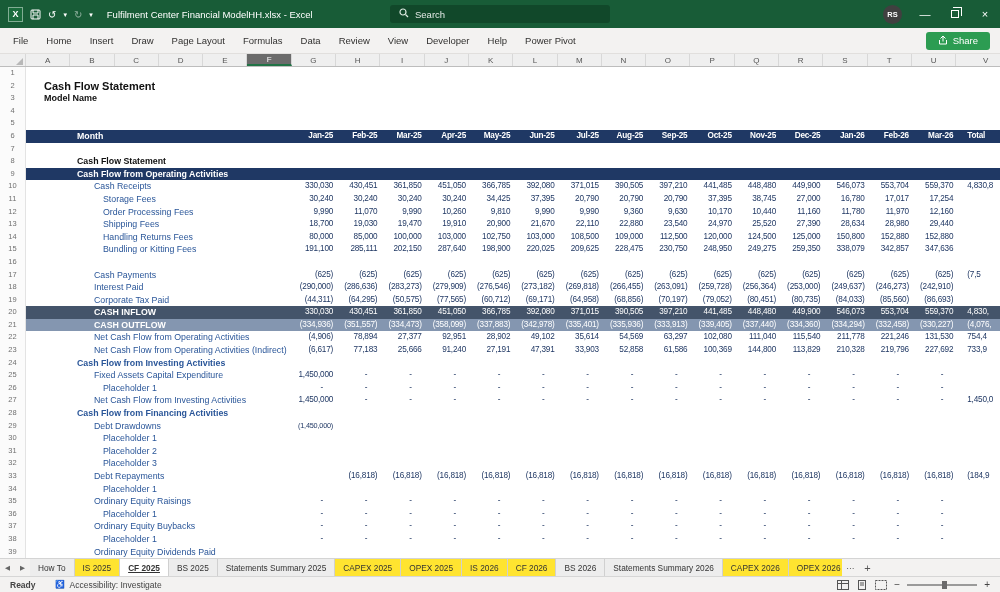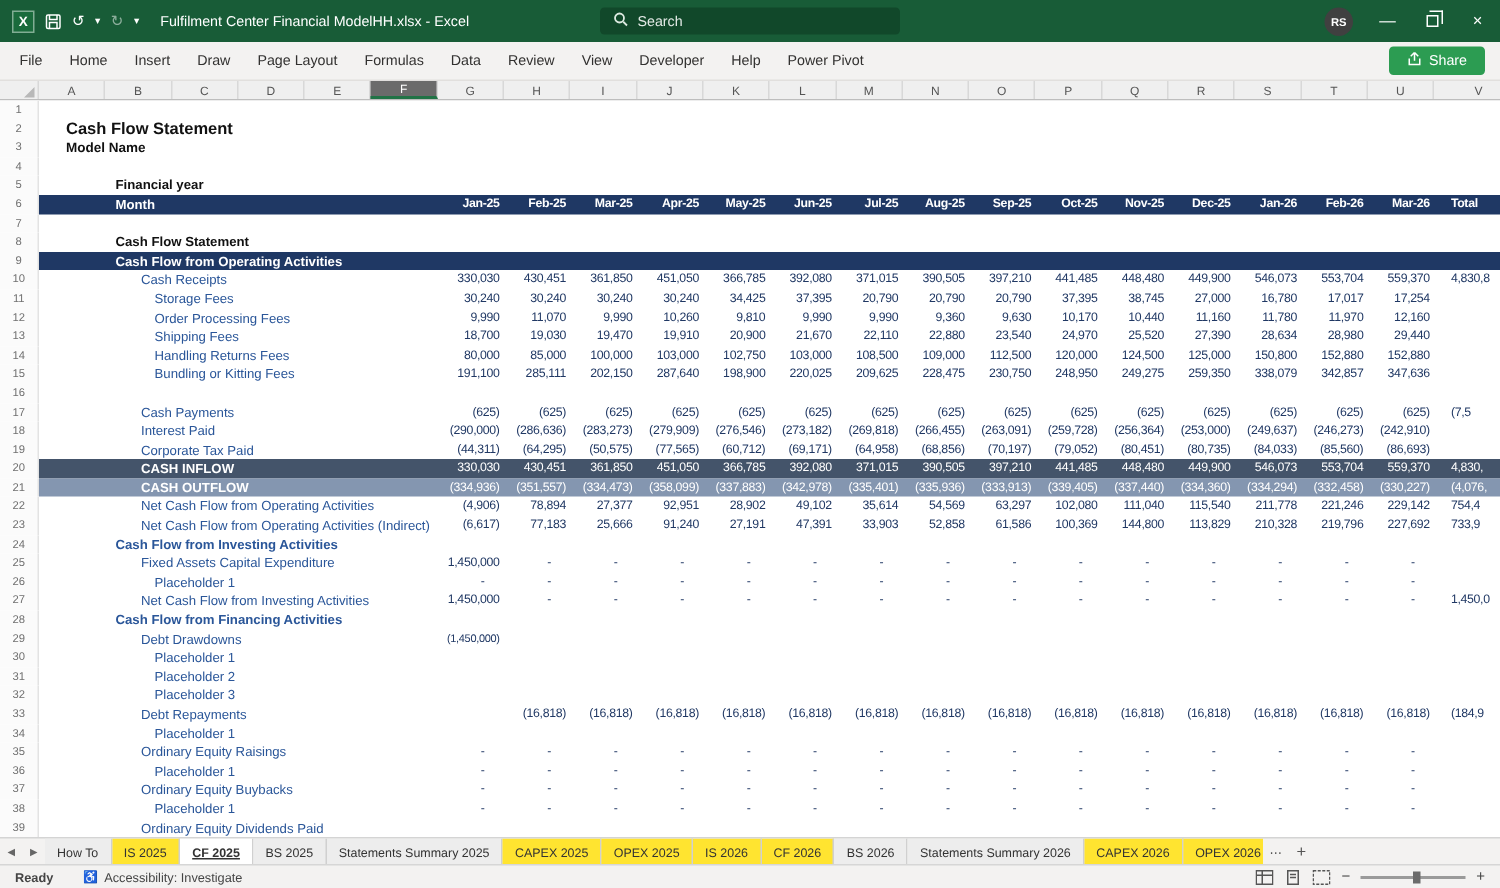--- a/index.html
+++ b/index.html
@@ -8,21 +8,21 @@
   .app { position:relative; width:1000px; height:592px; overflow:hidden; background:#fff; }
 
   
   .titlebar { height:28px; background:#185C37; display:flex; align-items:center; position:relative; color:#fff; }
   .qat { display:flex; align-items:center; gap:7px; padding-left:8px; }
   .appicon { width:15px; height:15px; background:#1A6B3C; border:1px solid rgba(255,255,255,.45); color:#fff; font-weight:bold; font-size:9px; display:flex; align-items:center; justify-content:center; }
   .qbtn { color:#fff; font-size:10px; line-height:15px; display:flex; align-items:center; }
   .qbtn.dim { opacity:.5; }
   .qcaret { font-size:7px; }
   .doc-title { margin-left:14px; font-size:9.5px; color:#fff; white-space:nowrap; }
-  .searchbox { position:absolute; left:50%; transform:translateX(-50%); top:5px; width:200px; height:18px; background:#11482A; border-radius:3px; display:flex; align-items:center; gap:6px; padding-left:9px; color:rgba(255,255,255,.88); font-size:9.5px; }
+  .searchbox { position:absolute; left:50%; transform:translateX(-50%); top:5px; width:220px; height:18px; background:#11482A; border-radius:3px; display:flex; align-items:center; gap:6px; padding-left:9px; color:rgba(255,255,255,.88); font-size:9.5px; }
   .win-controls { margin-left:auto; display:flex; align-items:center; height:28px; }
   .avatar { width:19px; height:19px; border-radius:50%; background:#404040; color:#fff; font-size:7.5px; font-weight:bold; display:flex; align-items:center; justify-content:center; margin-right:8px; }
   .wbtn { width:30px; height:28px; display:flex; align-items:center; justify-content:center; color:#fff; font-size:11px; }
   .restore-glyph { position:relative; width:8px; height:8px; border:1px solid #fff; }
   .restore-glyph::before { content:""; position:absolute; left:1px; top:-4px; width:8px; height:8px; border:1px solid #fff; border-left:none; border-bottom:none; }
 
   
   .ribbon { height:26px; background:#F3F2F1; border-bottom:1px solid #E1DFDD; display:flex; align-items:center; padding-left:4px; }
   .rtabs { display:flex; align-items:center; height:26px; }
   .rtab { padding:0 9px; font-size:9.5px; color:#323130; line-height:26px; white-space:nowrap; }
@@ -253,21 +253,20 @@
           <div class="c cell"></div>
           <div class="c cell"></div>
           <div class="c cell"></div>
           <div class="c cell"></div>
           <div class="c cell total"></div>
         </div>
       </div>
       <div class="grow boldlabel">
         <div class="rnum">5</div>
         <div class="rowbody">
-          <div class="lab cell i1">Financial year</div>
           <div class="c cell"></div>
           <div class="c cell"></div>
           <div class="c cell"></div>
           <div class="c cell"></div>
           <div class="c cell"></div>
           <div class="c cell"></div>
           <div class="c cell"></div>
           <div class="c cell"></div>
           <div class="c cell"></div>
           <div class="c cell"></div>
@@ -642,21 +641,21 @@
           <div class="c cell">28,902</div>
           <div class="c cell">49,102</div>
           <div class="c cell">35,614</div>
           <div class="c cell">54,569</div>
           <div class="c cell">63,297</div>
           <div class="c cell">102,080</div>
           <div class="c cell">111,040</div>
           <div class="c cell">115,540</div>
           <div class="c cell">211,778</div>
           <div class="c cell">221,246</div>
-          <div class="c cell">229,142</div>
+          <div class="c cell">131,530</div>
           <div class="c cell total">754,4</div>
         </div>
       </div>
       <div class="grow net">
         <div class="rnum">23</div>
         <div class="rowbody">
           <div class="lab cell i2">Net Cash Flow from Operating Activities (Indirect)</div>
           <div class="c cell">(6,617)</div>
           <div class="c cell">77,183</div>
           <div class="c cell">25,666</div>

